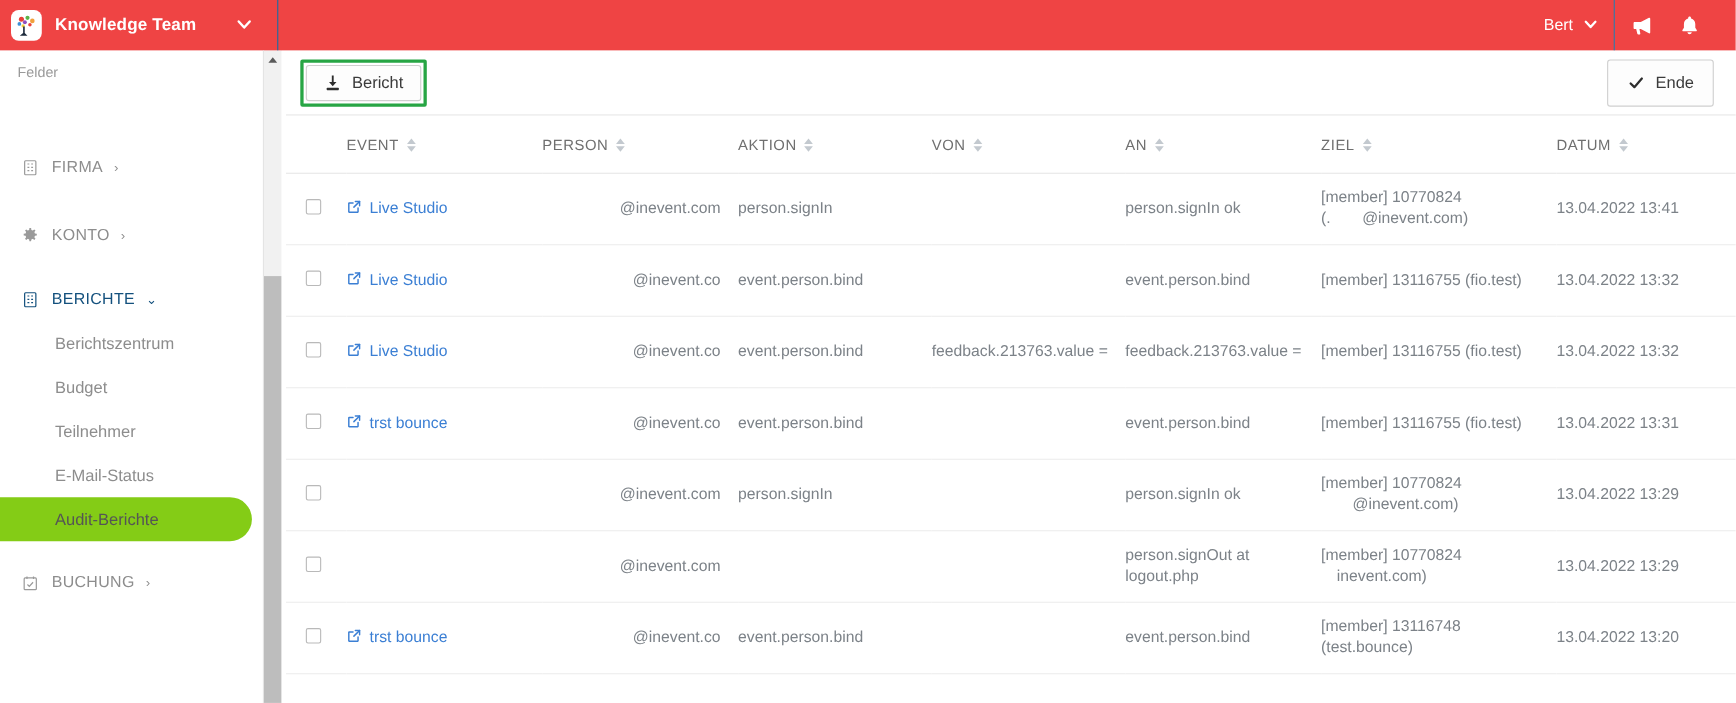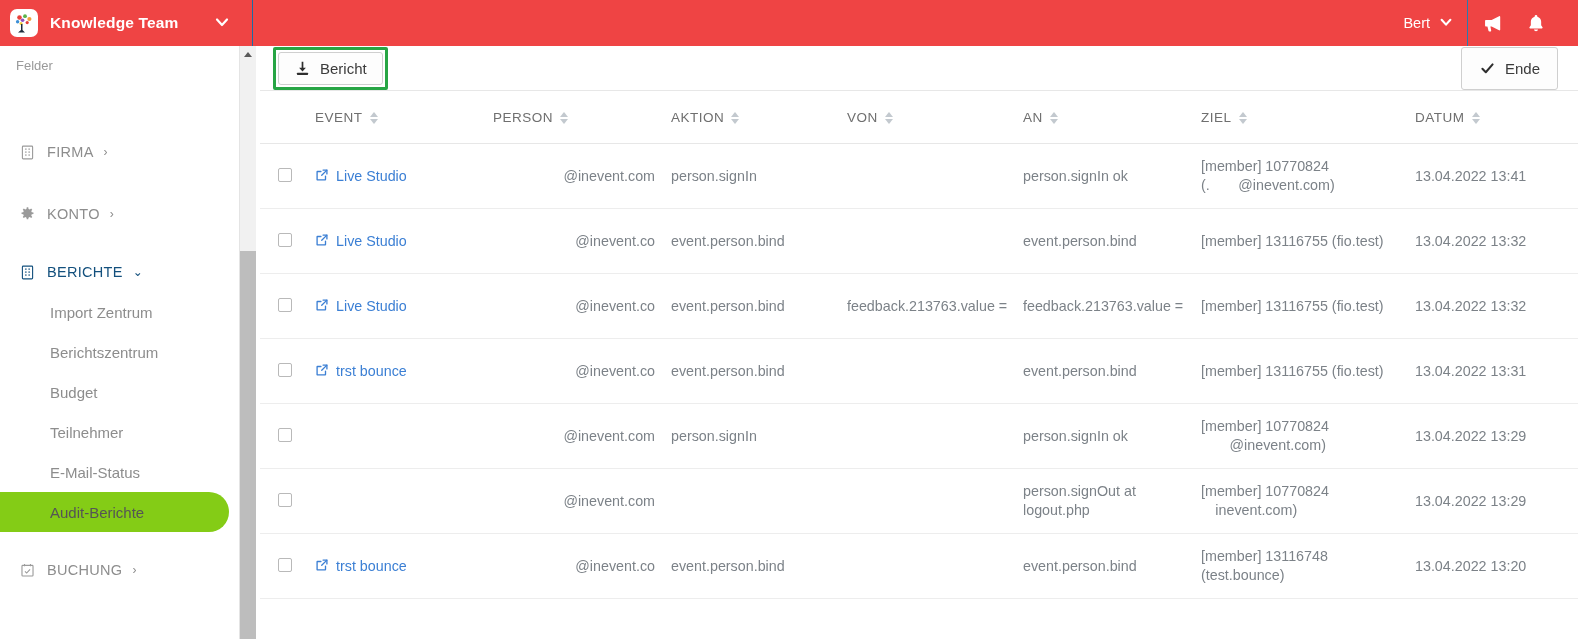--- a/index.html
+++ b/index.html
@@ -120,21 +120,21 @@
   .side-group.open .gicon { color: #13507d; }
   .side-group .arrow { margin-left: 10px; font-size: 12px; }
 
   
   .main {
     position: absolute; top: 46px; left: 260px;
     width: 1318px; height: 593px;
     background: #ffffff;
   }
   .toolbar {
-    position: relative; height: 45px;
+    position: relative; height: 59px;
     display: flex; align-items: center;
     padding: 0 20px 0 13px;
     border-bottom: 1px solid #e7e7e7;
   }
   .btn-highlight {
     border: 3px solid #27a544;
     padding: 2px;
     border-radius: 2px;
     display: inline-flex;
   }
@@ -305,23 +305,20 @@
           <line x1="7" y1="9.5" x2="9" y2="9.5"></line>
             <line x1="11" y1="9.5" x2="13" y2="9.5"></line>
           <line x1="7" y1="13" x2="9" y2="13"></line>
             <line x1="11" y1="13" x2="13" y2="13"></line>
         </svg>
       </span>
       <span>BERICHTE</span>
       <span class="arrow">⌄</span>
     </div>
 
-    <div class="side-sub">
-      <span>Import Zentrum</span>
-    </div>
     <div class="side-sub">
       <span>Berichtszentrum</span>
     </div>
     <div class="side-sub">
       <span>Budget</span>
     </div>
     <div class="side-sub">
       <span>Teilnehmer</span>
     </div>
     <div class="side-sub">

